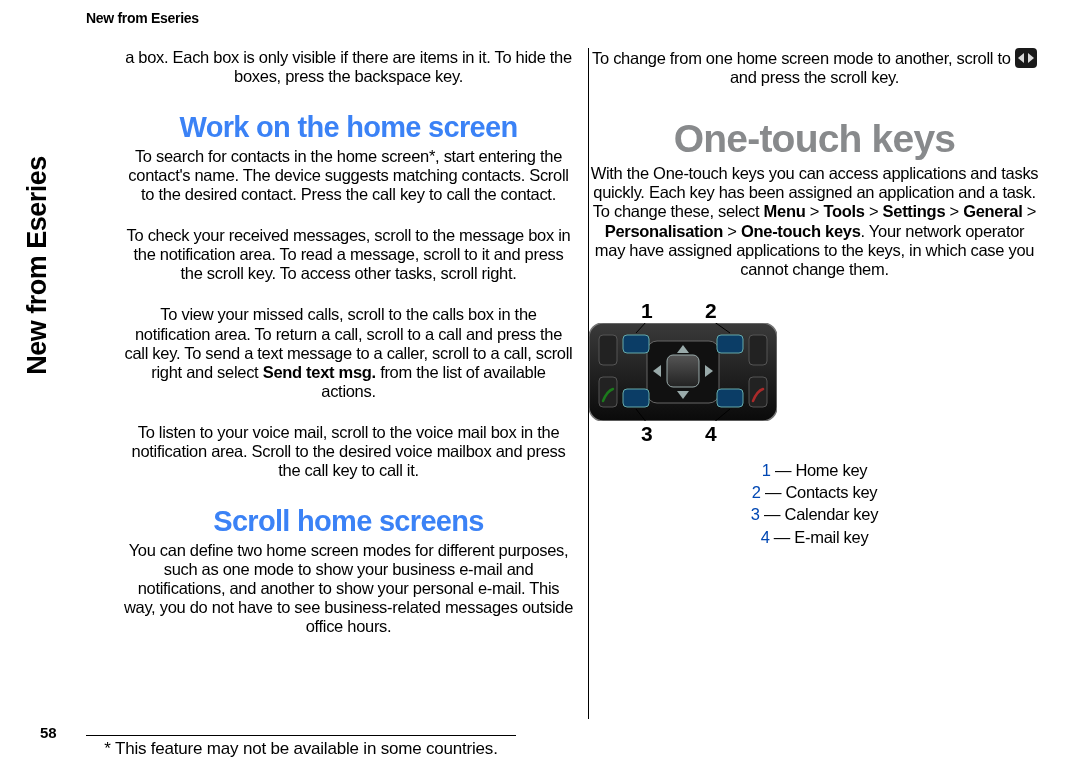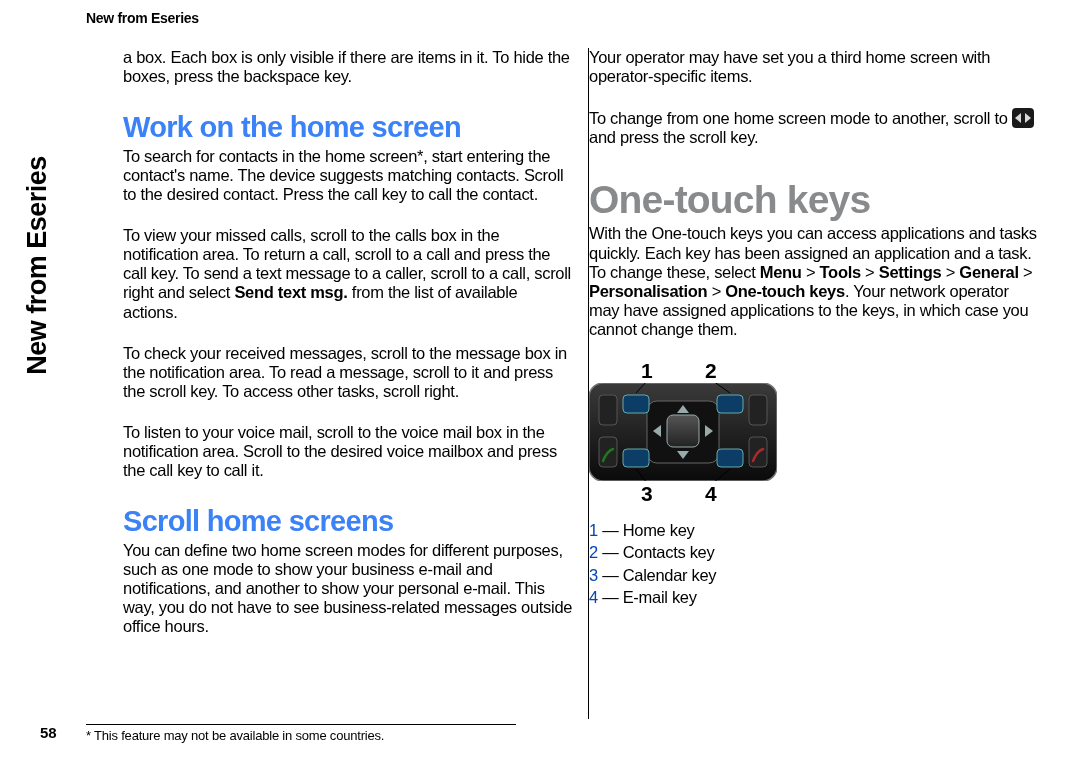--- a/index.html
+++ b/index.html
@@ -11,20 +11,21 @@
     color: #000;
     width: 1080px;
     height: 779px;
     overflow: hidden;
   }
   .page {
     position: relative;
     width: 1080px;
     height: 779px;
     box-sizing: border-box;
+    text-align: center;
   }
   .topbar {
     position: absolute;
     left: 86px;
     top: 10px;
     font-size: 14px;
     font-weight: bold;
     letter-spacing: -0.3px;
   }
   .side-label {
@@ -94,22 +95,22 @@
   .page-number {
     position: absolute;
     left: 40px;
     bottom: 38px;
     font-size: 15px;
     font-weight: bold;
   }
   .footnote {
     position: absolute;
     left: 86px;
-    bottom: 36px;
-    font-size: 13px;
+    bottom: 20px;
+    font-size: 17px;
     border-top: 1px solid #000;
     padding-top: 3px;
     width: 430px;
     letter-spacing: -0.2px;
   }
   
   .keypad-fig {
     position: relative;
     width: 200px;
     height: 148px;
@@ -164,32 +165,31 @@
 
   <div class="topbar">New from Eseries</div>
   <div class="side-label">New from Eseries</div>
 
   <div class="columns">
     <div class="col col1">
       <p>a box. Each box is only visible if there are items in it. To hide the boxes, press the backspace key.</p>
 
       <h2>Work on the home screen</h2>
       <p>To search for contacts in the home screen*, start entering the contact's name. The device suggests matching contacts. Scroll to the desired contact. Press the call key to call the contact.</p>
+      <p>To check your received messages, scroll to the message box in the notification area. To read a message, scroll to it and press the scroll key. To access other tasks, scroll right.</p>
       <p>
         <span>To view your missed calls, scroll to the calls box in the notification area. To return a call, scroll to a call and press the call key. To send a text message to a caller, scroll to a call, scroll right and select </span><span class="link">Send text msg.</span><span> from the list of available actions.</span>
       </p>
-      <p>To check your received messages, scroll to the message box in the notification area. To read a message, scroll to it and press the scroll key. To access other tasks, scroll right.</p>
       <p>To listen to your voice mail, scroll to the voice mail box in the notification area. Scroll to the desired voice mailbox and press the call key to call it.</p>
 
       <h2>Scroll home screens</h2>
       <p>You can define two home screen modes for different purposes, such as one mode to show your business e-mail and notifications, and another to show your personal e-mail. This way, you do not have to see business-related messages outside office hours.</p>
     </div>
 
     <div class="col col2">
-      <p>Your operator may have set you a third home screen with operator-specific items.</p>
       <p>
         <span>To change from one home screen mode to another, scroll to </span><span class="inline-icon"></span><span> and press the scroll key.</span>
       </p>
 
       <h1>One-touch keys</h1>
       <p>
         <span>With the One-touch keys you can access applications and tasks quickly. Each key has been assigned an application and a task. To change these, select </span><span class="link">Menu</span><span> &gt; </span><span class="link">Tools</span><span> &gt; </span><span class="link">Settings</span><span> &gt; </span><span class="link">General</span><span> &gt; </span><span class="link">Personalisation</span><span> &gt; </span><span class="link">One-touch keys</span><span>. Your network operator may have assigned applications to the keys, in which case you cannot change them.</span>
       </p>
 
       <div class="keypad-fig">

